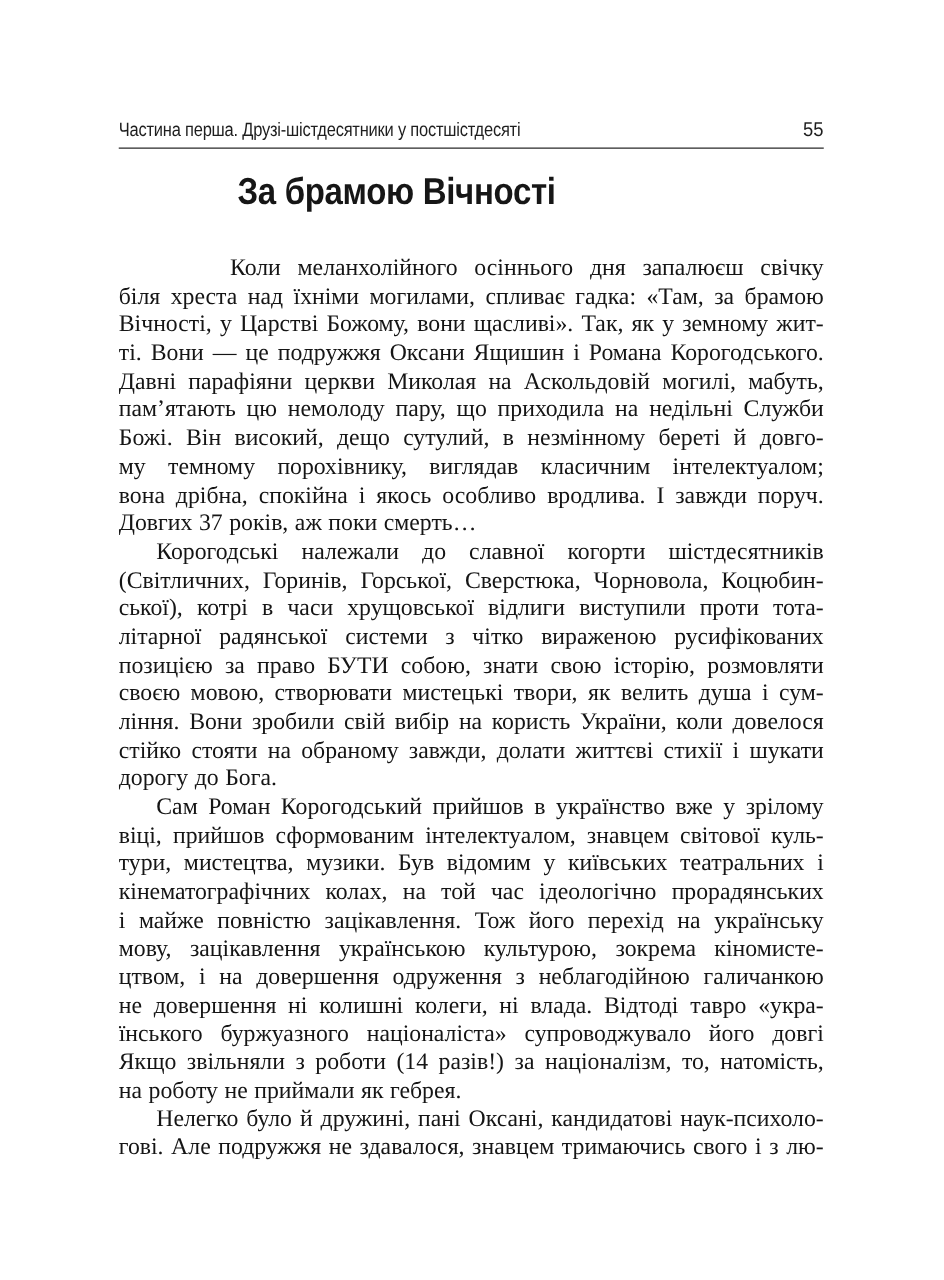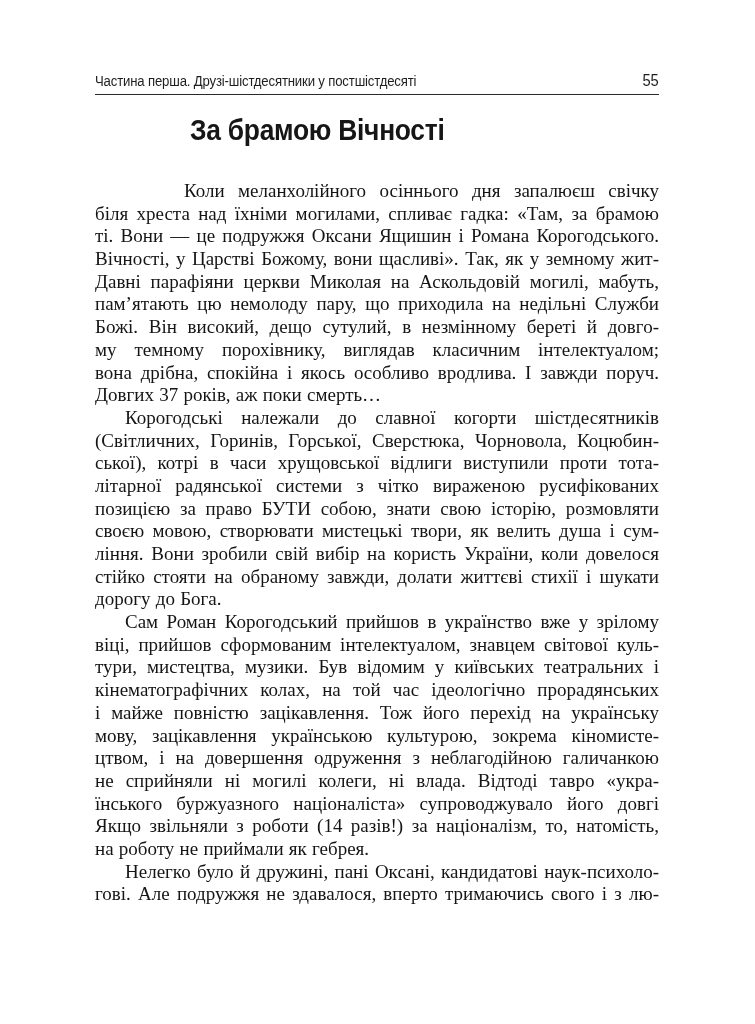--- a/index.html
+++ b/index.html
@@ -12,21 +12,21 @@
     width: 755px;
     height: 1024px;
     background: #ffffff;
     color: #1a1a1a;
     font-family: "Liberation Serif", "DejaVu Serif", serif;
     overflow: hidden;
   }
   .content {
     position: absolute;
     left: 95px;
-    top: 72px;
+    top: 96px;
     width: 564px;
   }
   .running-head {
     display: flex;
     justify-content: space-between;
     align-items: flex-end;
     border-bottom: 1.5px solid #2a2a2a;
     padding-bottom: 4px;
     font-family: "Liberation Sans", "DejaVu Sans", sans-serif;
     font-size: 15.5px;
@@ -86,22 +86,22 @@
       <span class="running-title">Частина перша. Друзі-шістдесятники у постшістдесяті</span>
       <span class="page-number">55</span>
     </div>
 
     <h1 class="chapter-title">За брамою Вічності</h1>
 
     <div class="body-text">
         <div class="paragraph">
           <div class="line indent-wide">Коли меланхолійного осіннього дня запалюєш свічку</div>
           <div class="line">біля хреста над їхніми могилами, спливає гадка: «Там, за брамою</div>
+          <div class="line">Вічності, у Царстві Божому, вони щасливі». Так, як у земному жит-</div>
           <div class="line">ті. Вони — це подружжя Оксани Ящишин і Романа Корогодського.</div>
-          <div class="line">Вічності, у Царстві Божому, вони щасливі». Так, як у земному жит-</div>
           <div class="line">Давні парафіяни церкви Миколая на Аскольдовій могилі, мабуть,</div>
           <div class="line">пам’ятають цю немолоду пару, що приходила на недільні Служби</div>
           <div class="line">Божі. Він високий, дещо сутулий, в незмінному береті й довго-</div>
           <div class="line">му темному порохівнику, виглядав класичним інтелектуалом;</div>
           <div class="line">вона дрібна, спокійна і якось особливо вродлива. І завжди поруч.</div>
           <div class="line last">Довгих 37 років, аж поки смерть…</div>
         </div>
         <div class="paragraph">
           <div class="line indent-normal">Корогодські належали до славної когорти шістдесятників</div>
           <div class="line">(Світличних, Горинів, Горської, Сверстюка, Чорновола, Коцюбин-</div>
@@ -114,25 +114,25 @@
           <div class="line last">дорогу до Бога.</div>
         </div>
         <div class="paragraph">
           <div class="line indent-normal">Сам Роман Корогодський прийшов в українство вже у зрілому</div>
           <div class="line">віці, прийшов сформованим інтелектуалом, знавцем світової куль-</div>
           <div class="line">тури, мистецтва, музики. Був відомим у київських театральних і</div>
           <div class="line">кінематографічних колах, на той час ідеологічно прорадянських</div>
           <div class="line">і майже повністю зацікавлення. Тож його перехід на українську</div>
           <div class="line">мову, зацікавлення українською культурою, зокрема кіномисте-</div>
           <div class="line">цтвом, і на довершення одруження з неблагодійною галичанкою</div>
-          <div class="line">не сприйняли ні могилі колеги, ні влада. Відтоді тавро «укра-</div>
+          <div class="line">не довершення ні колишні колеги, ні влада. Відтоді тавро «укра-</div>
           <div class="line">їнського буржуазного націоналіста» супроводжувало його довгі</div>
           <div class="line">Якщо звільняли з роботи (14 разів!) за націоналізм, то, натомість,</div>
           <div class="line last">на роботу не приймали як гебрея.</div>
         </div>
         <div class="paragraph">
           <div class="line indent-normal">Нелегко було й дружині, пані Оксані, кандидатові наук-психоло-</div>
-          <div class="line">гові. Але подружжя не здавалося, вперто тримаючись свого і з лю-</div>
+          <div class="line">гові. Але подружжя не здавалося, знавцем тримаючись свого і з лю-</div>
         </div>
       </div>
 
   </div>
 </div>
 
 </body></html>

